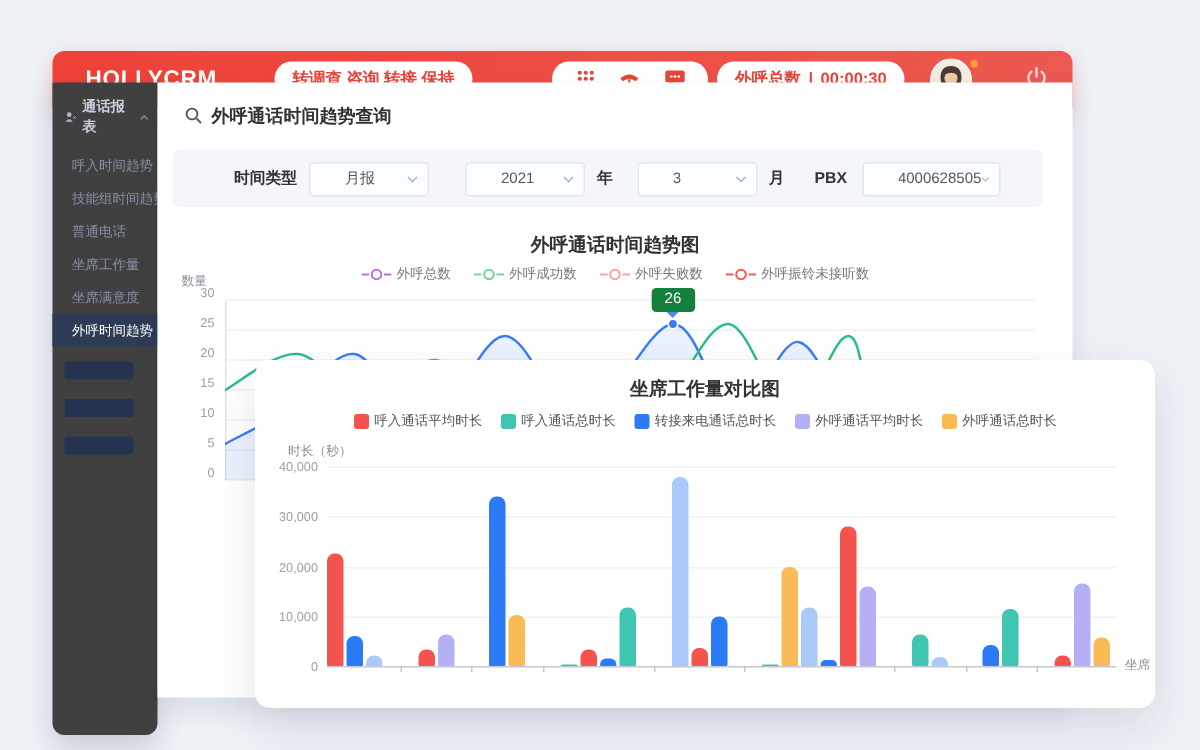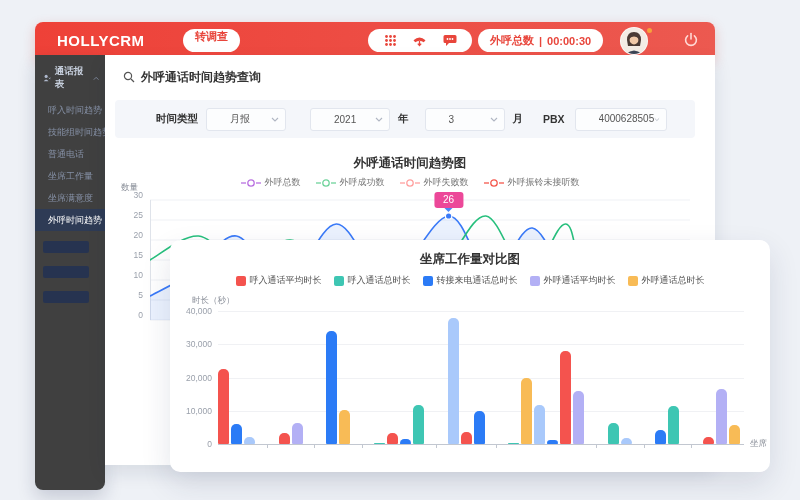--- a/index.html
+++ b/index.html
@@ -7,28 +7,28 @@
     width:800px;height:500px;position:relative;overflow:hidden;
     background:#eef1f6;
     font-family:"Liberation Sans","DejaVu Sans",sans-serif;
     -webkit-font-smoothing:antialiased;
   }
   .abs{position:absolute;}
   
   #window{left:35px;top:18px;width:680px;height:472px;}
   
   #topbar{
-    left:0;top:4px;width:680px;height:37px;
+    left:0;top:16px;width:680px;height:37px;
     background:linear-gradient(90deg,#ee4138 0%,#ec5950 100%);
     border-radius:8px 8px 0 0;
     box-shadow:0 4px 12px rgba(210,60,50,.25);
   }
   #logo{left:22px;top:0;height:37px;line-height:37px;color:#fff;font-size:15px;font-weight:bold;letter-spacing:.5px;}
   .pill{background:#fff;height:23px;border-radius:12px;display:flex;align-items:center;top:7px;}
-  #pill-actions{left:148px;padding:0 12px;gap:22px;flex-direction:column;}
+  #pill-actions{left:148px;padding:0 12px;gap:3px;}
   .pill-btn{color:#e8453b;font-size:11px;font-weight:600;white-space:nowrap;cursor:pointer;}
   #pill-icons{left:333px;width:104px;justify-content:space-evenly;}
   #pill-timer{left:443px;padding:0 12px;gap:5px;}
   #pill-timer span{color:#e8453b;font-size:11px;font-weight:600;white-space:nowrap;}
   #avatar{left:585px;top:5px;width:26px;height:26px;border-radius:50%;background:#f6efe9;overflow:hidden;border:1px solid rgba(255,255,255,.7);}
   #avatar-dot{left:612px;top:6px;width:5px;height:5px;border-radius:50%;background:#f6a23c;}
   #power-btn{left:648px;top:10px;width:16px;height:16px;cursor:pointer;}
   
   #sidebar{
     left:0;top:37px;width:70px;height:435px;background:#404040;
@@ -56,21 +56,21 @@
   .select{background:#fcfdfe;border:1px solid #e2e6ee;border-radius:3px;height:23px;display:flex;align-items:center;justify-content:space-between;padding:0 6px;box-sizing:border-box;cursor:pointer;}
   .select span{font-size:10px;color:#555;white-space:nowrap;overflow:hidden;margin-left:17px;}
   
   #lchart-title{left:0;top:100px;width:610px;text-align:center;font-size:12.5px;font-weight:bold;color:#333;}
   #lchart-legend{left:0;top:121px;width:610px;display:flex;justify-content:center;gap:15px;}
   .lleg{display:flex;align-items:center;gap:4px;cursor:pointer;}
   .lleg span{font-size:9px;color:#777;}
   #lchart-ylabel{left:16px;top:127px;font-size:8.5px;color:#8a8f99;}
   .ytick{position:absolute;width:26px;text-align:right;font-size:8.5px;color:#9aa0ab;height:10px;line-height:10px;}
   #lchart-svg{left:45px;top:140px;}
-  #tooltip{background:#ec4899;color:#fff;font-size:10px;line-height:16px;padding:0 9px;border-radius:3px;transform:translateX(-50%);}
+  #tooltip{background:#15803d;color:#fff;font-size:10px;line-height:16px;padding:0 9px;border-radius:3px;transform:translateX(-50%);}
   #tooltip::after{content:"";position:absolute;left:50%;bottom:-4px;margin-left:-4px;border:4px solid transparent;border-top-color:#4a87f7;border-bottom:none;}
   
   #bar-card{
     left:170px;top:240px;width:600px;height:232px;background:#fff;border-radius:10px;
     box-shadow:0 12px 30px rgba(31,45,80,.12);z-index:5;
   }
   #bar-title{left:0;top:11px;width:600px;text-align:center;font-size:12.5px;font-weight:bold;color:#333;}
   #bar-legend{left:0;top:34px;width:600px;display:flex;justify-content:center;gap:12px;}
   .bleg{display:flex;align-items:center;gap:4px;cursor:pointer;}
   .bleg i{width:10px;height:10px;border-radius:2px;display:block;}

